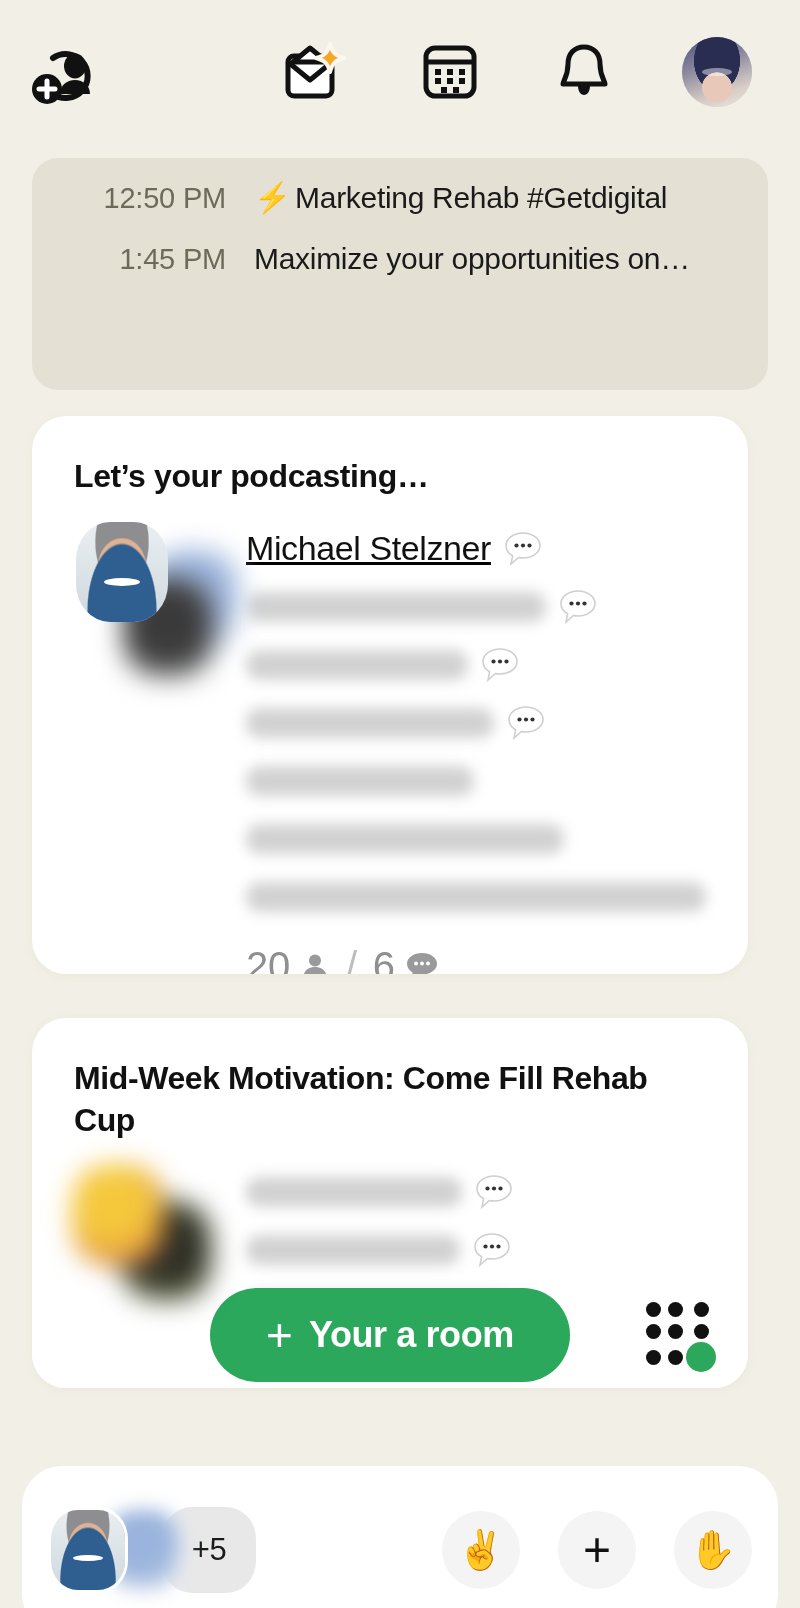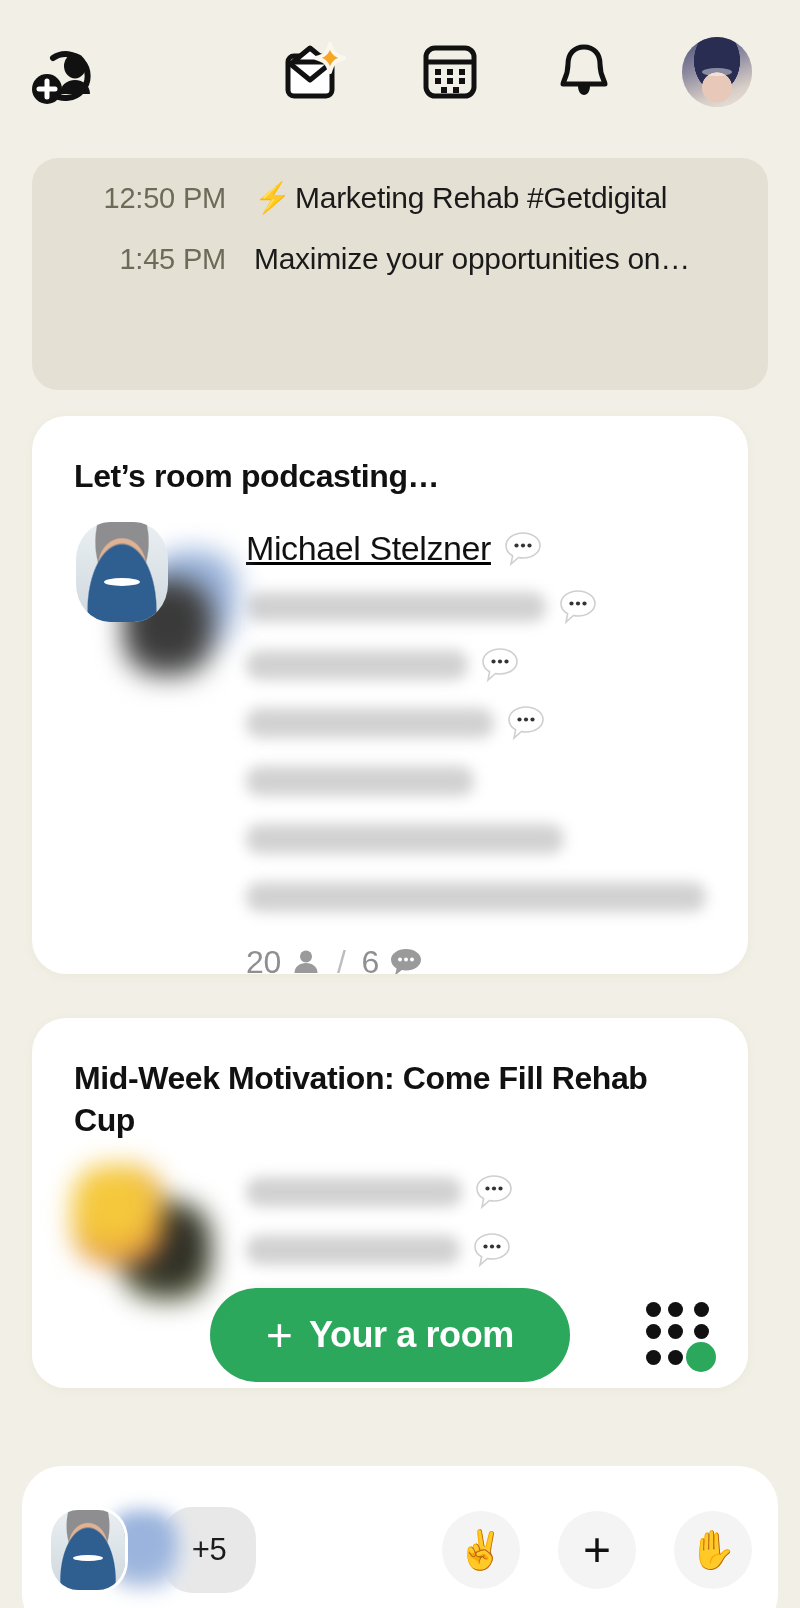--- a/index.html
+++ b/index.html
@@ -137,21 +137,21 @@
   }
   .bub {
     width: 40px; height: 38px; margin-left: 12px;
     position: relative; flex: 0 0 auto;
   }
   .bub svg { display: block; }
 
   .counts {
     display: flex; align-items: center; gap: 10px;
     margin-left: 172px; margin-top: 18px;
-    font-size: 32px; color: #8F8F8F; letter-spacing: -0.3px;
+    font-size: 40px; color: #8F8F8F; letter-spacing: -0.3px;
   }
   .counts .slash { color: #BDBDBD; padding: 0 6px; }
 
   
   .card-fade {
     position: absolute; left: 0; right: 0; bottom: 0; height: 110px;
     background: linear-gradient(180deg, rgba(255,255,255,0) 0%, #fff 72%);
     pointer-events: none;
   }
 
@@ -287,21 +287,21 @@
     <div class="sched-row">
       <div class="sched-time">1:45 PM</div>
       <div class="sched-title">Maximize your opportunities on…</div>
     </div>
 
     <div class="sched-row">
     </div>
   </div>
 
   <div class="card" id="card1">
-    <div class="card-title">Let’s room podcasting…</div>
+    <div class="card-title">Let’s your podcasting…</div>
 
     <div class="card-body">
 
       <div class="av-cluster">
         <div class="sq blur" style="left:78px; top:34px; z-index:1">
             <div class="ph-blue"></div>
           </div>
         <div class="sq blur" style="left:52px; top:62px; z-index:2">
             <div class="ph-dark"></div>
           </div>

